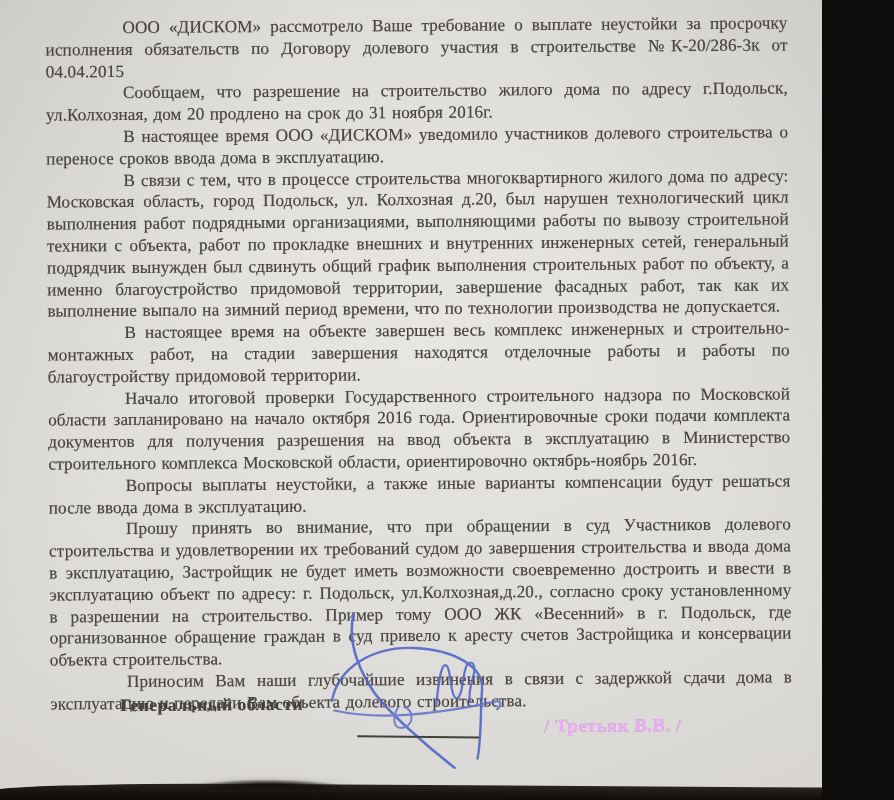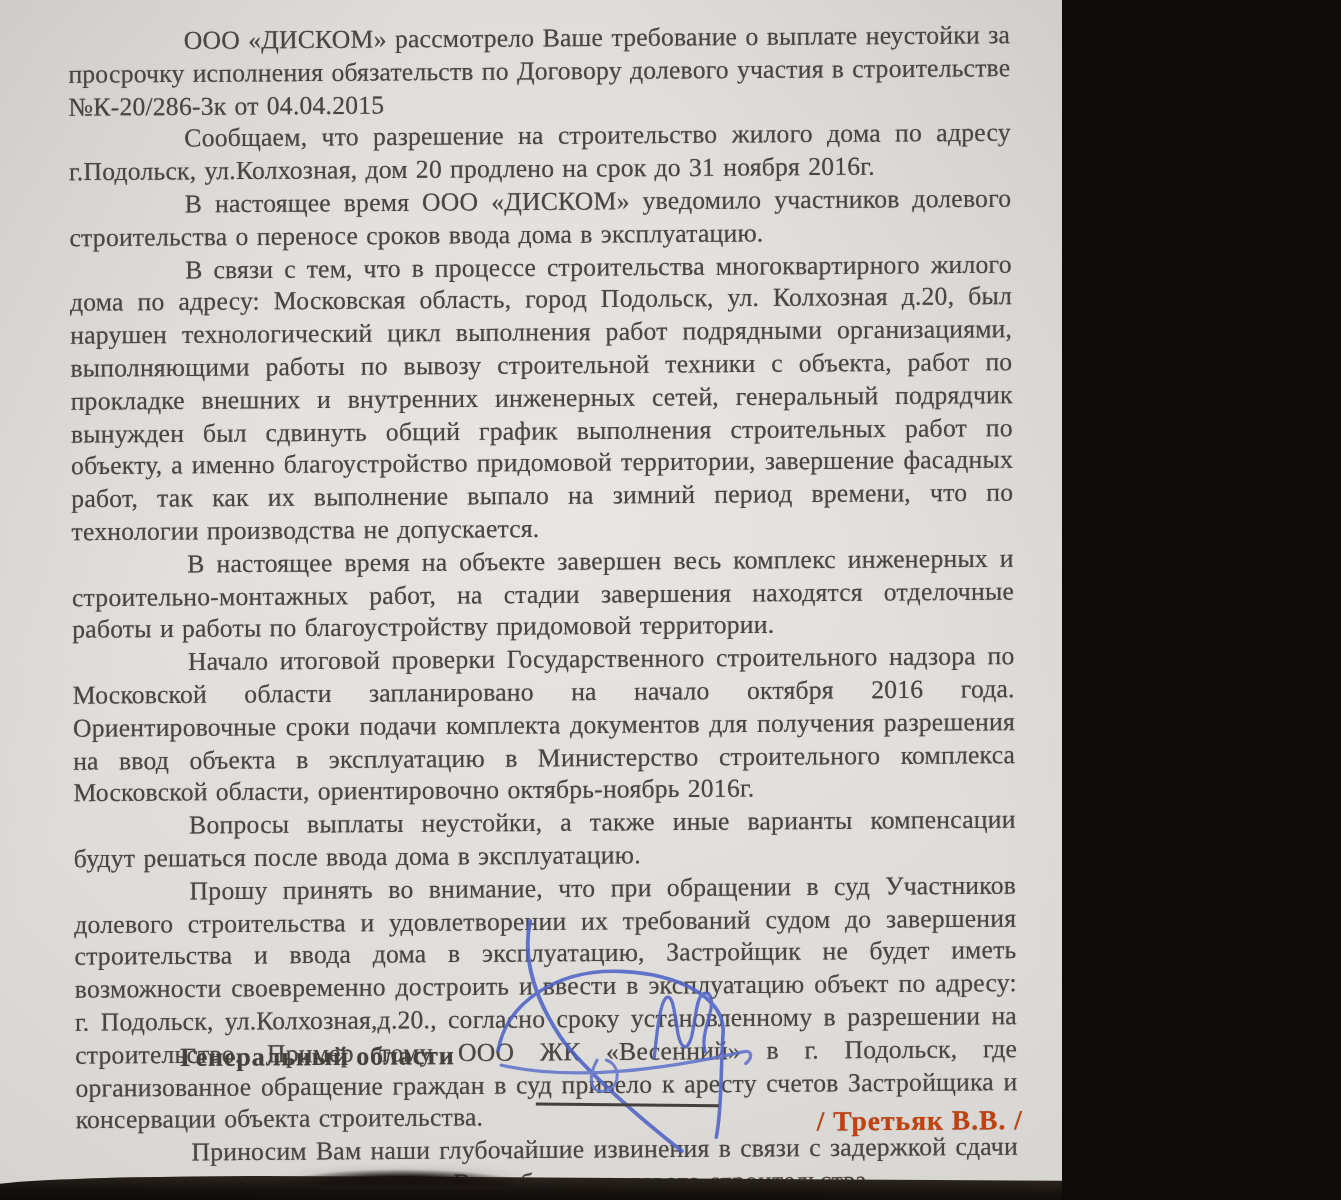--- a/index.html
+++ b/index.html
@@ -1,21 +1,21 @@
 <!DOCTYPE html>
 <html lang="ru"><head>
 <meta charset="utf-8">
 <style>
   html, body { margin:0; padding:0; }
   body {
     width:894px; height:800px; overflow:hidden;
     background:#0e0c0a;
     font-family:"Liberation Serif","DejaVu Serif",serif;
   }
-  .photo { position:relative; width:708px; height:800px; overflow:hidden; }
+  .photo { position:relative; width:822px; height:800px; overflow:hidden; }
 
   
   .paper {
     position:absolute; inset:0;
     background:
       linear-gradient(115deg, rgba(0,0,0,0.055), rgba(0,0,0,0) 28%),
       linear-gradient(245deg, rgba(0,0,0,0.05), rgba(0,0,0,0) 30%),
       radial-gradient(130% 105% at 52% 42%, #e8e6e3 0%, #dedcd9 45%, #d1cecb 82%, #c6c3c0 100%);
   }
 
@@ -42,23 +42,22 @@
   }
   .sig-line {
     position:absolute; left:355px; top:721px;
     width:122px; height:15px;
     border-bottom:2px solid #44403c;
     transform:rotate(1deg);
   }
   .sig-name {
     position:absolute; left:542px; top:717px;
     font-weight:bold; font-size:18.5px;
-    color:#c2410c; letter-spacing:0.6px;
+    color:#f0abfc; letter-spacing:0.6px;
     text-shadow:0 0 0.6px rgba(66,63,59,0.5);
-    margin-top:23px;
   }
   .signature-svg {
     position:absolute; left:316px; top:606px;
     width:200px; height:170px;
   }
 
   
   .paper-shadow-blob {
     position:absolute; left:150px; bottom:7px; width:240px; height:20px;
     background:radial-gradient(50% 55% at 50% 60%, rgba(50,45,40,0.30), rgba(50,45,40,0) 72%);

